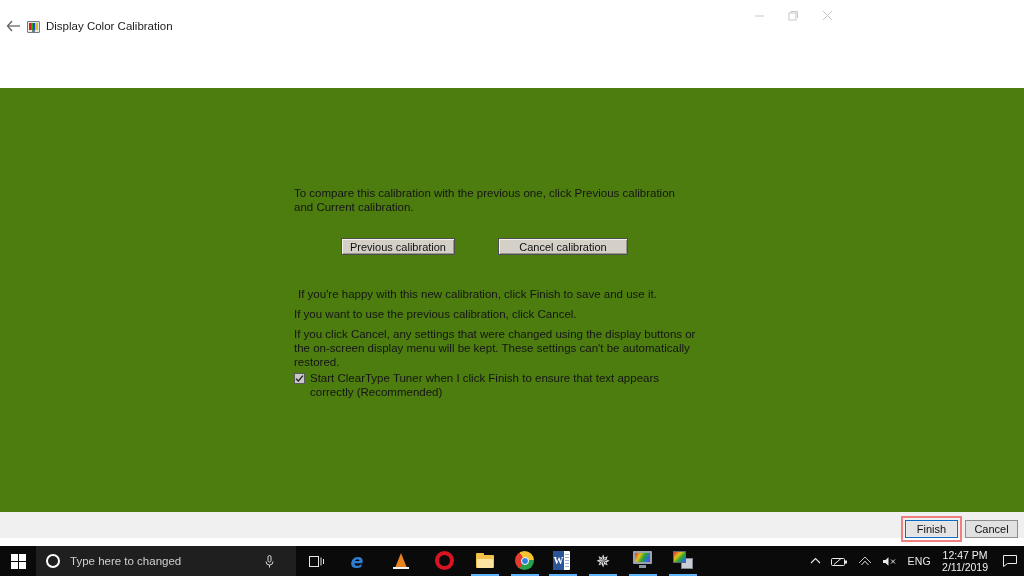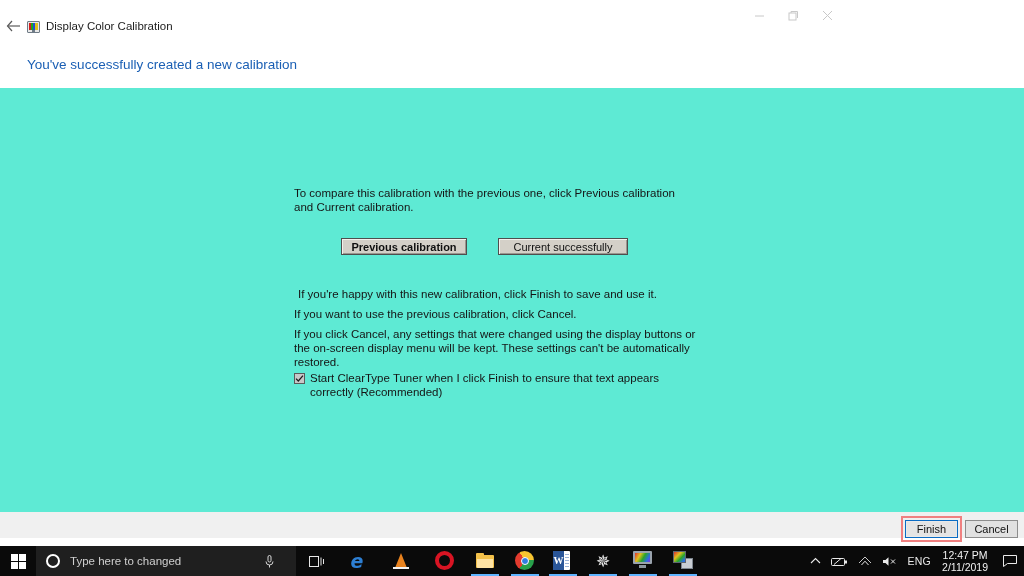--- a/index.html
+++ b/index.html
@@ -69,21 +69,21 @@
   .heading {
     position: absolute; left: 27px; top: 57px;
     font-size: 13.5px; color: #1a5fb4;
     white-space: nowrap;
   }
 
   
   .gray-panel {
     position: absolute; left: 0; top: 88px;
     width: 1024px; height: 424px;
-    background: #5eead4;
+    background: #4d7c0f;
   }
   .content {
     position: absolute; left: 294px; top: 0;
     width: 420px;
   }
   .para {
     font-size: 11.5px; color: #151515;
     line-height: 1.22;
   }
   .p-intro { position: absolute; left: 0; top: 98px; width: 392px; }
@@ -98,21 +98,21 @@
     background: #d4d0c8;
     border: 1px solid #4e4e4e;
     box-sizing: border-box;
     font-family: "Liberation Sans", sans-serif;
     font-size: 11px;
     color: #101010;
     display: flex; align-items: center; justify-content: center;
     box-shadow: inset 1px 1px 0 #f2f0ec, inset -1px -1px 0 #9a968e;
     cursor: default;
   }
-  .btn-prev { left: 47px; top: 0; width: 126px; font-weight: bold; }
+  .btn-prev { left: 47px; top: 0; width: 114px; }
   .btn-curr { left: 204px; top: 0; width: 130px; }
 
   .p-happy  { position: absolute; left: 4px; top: 199px; width: 400px; }
   .p-prev   { position: absolute; left: 0; top: 219px; width: 400px; }
   .p-cancel { position: absolute; left: 0; top: 239px; width: 410px; }
 
   .check-row {
     position: absolute; left: 0; top: 283px;
     width: 410px;
   }
@@ -393,30 +393,29 @@
         </svg>
       </div>
       <div class="win-btn">
         <svg width="11" height="11" viewBox="0 0 11 11">
           <path d="M1 1 L10 10 M10 1 L1 10" stroke="#c8c8c8" stroke-width="1"></path>
         </svg>
       </div>
     </div>
   </div>
 
-  <div class="heading">You've successfully created a new calibration</div>
 
   <div class="gray-panel">
     <div class="content">
 
       <div class="para p-intro">To compare this calibration with the previous one, click Previous calibration and Current calibration.</div>
 
       <div class="btn-row">
         <div class="win-button btn-prev">Previous calibration</div>
-        <div class="win-button btn-curr">Current successfully</div>
+        <div class="win-button btn-curr">Cancel calibration</div>
       </div>
 
       <div class="para p-happy">If you're happy with this new calibration, click Finish to save and use it.</div>
       <div class="para p-prev">If you want to use the previous calibration, click Cancel.</div>
       <div class="para p-cancel">If you click Cancel, any settings that were changed using the display buttons or the on-screen display menu will be kept. These settings can't be automatically restored.</div>
 
       <div class="check-row">
         <div class="checkbox">
           <svg width="9" height="9" viewBox="0 0 9 9">
             <path d="M1 4.6 L3.3 7 L8 1.6" stroke="#1a1a1a" stroke-width="1.2" fill="none"></path>

